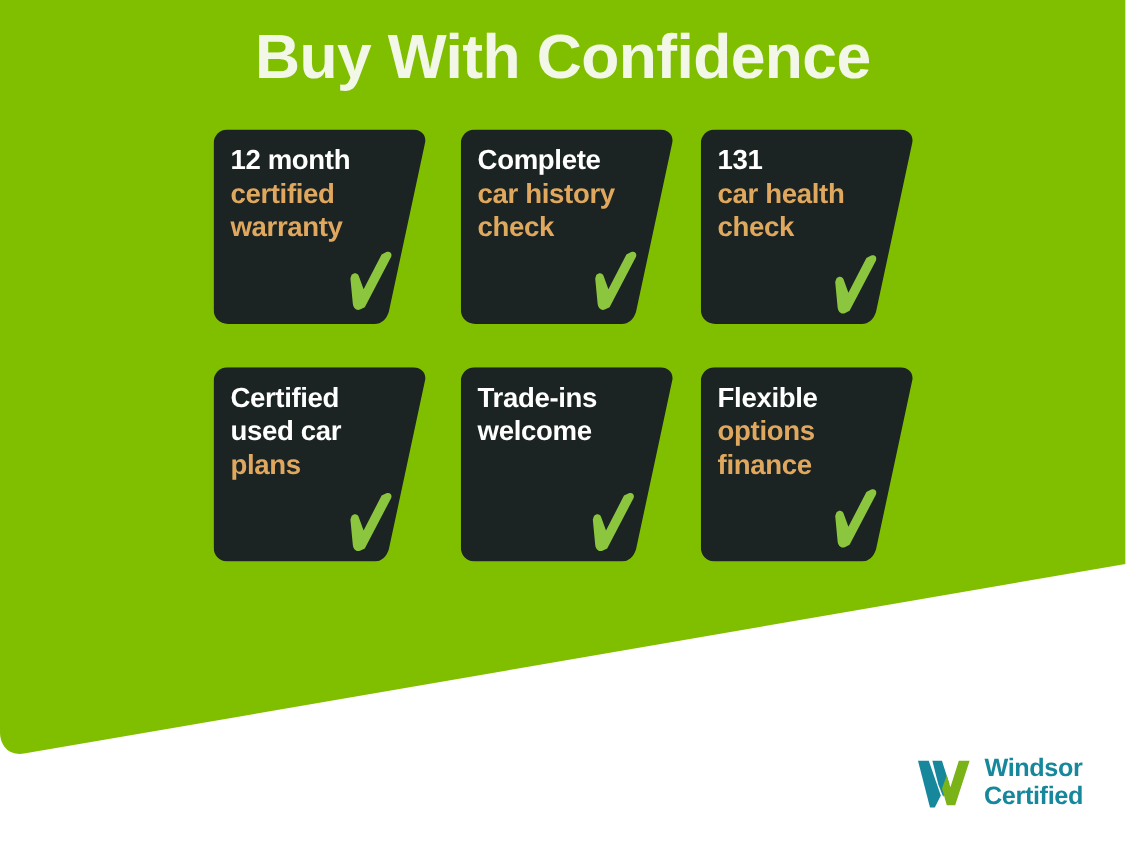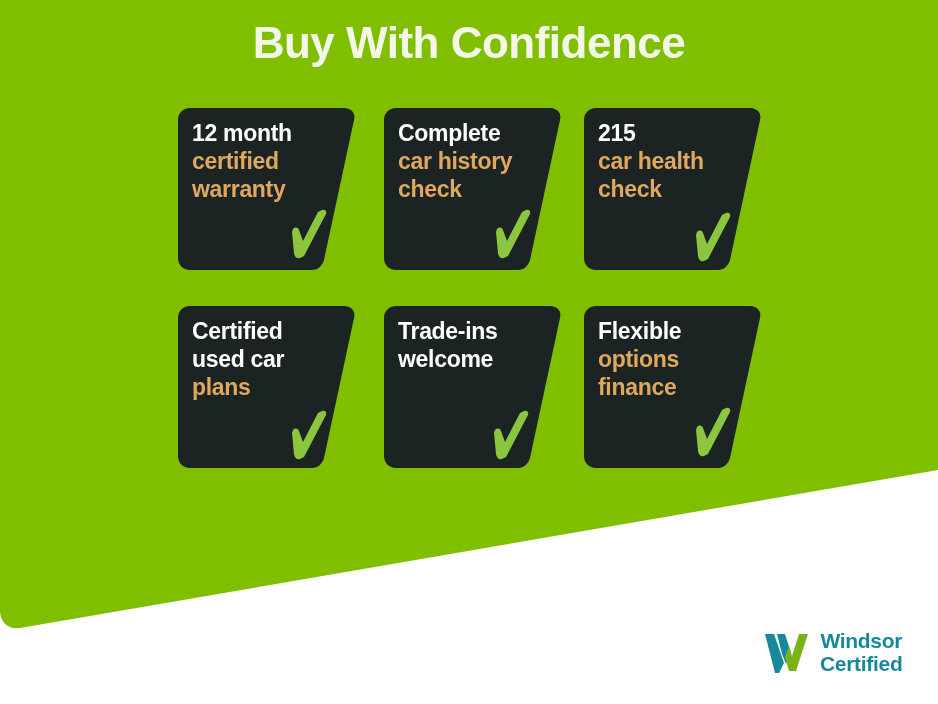--- a/index.html
+++ b/index.html
@@ -35,21 +35,21 @@
   .green-panel svg { display: block; }
 
   
   .title {
     position: absolute;
     left: 0;
     top: 18px;
     width: 938px;
     text-align: center;
     color: #f2f7e8;
-    font-size: 44px;
+    font-size: 52px;
     font-weight: bold;
     letter-spacing: -0.5px;
     font-family: "Liberation Sans", sans-serif;
   }
 
   
   .cards {
     position: absolute;
     left: 178px;
     top: 108px;
@@ -173,21 +173,21 @@
         </div>
       </div>
 
       <div class="card">
         <div class="card-shape">
           <svg width="178" height="162" viewBox="0 0 178 162" xmlns="http://www.w3.org/2000/svg">
             <path d="M12,0 L166,0 C173,0 178,5 176,12 L146,152 C144,158 140,162 134,162 L12,162 C5,162 0,157 0,150 L0,12 C0,5 5,0 12,0 Z" fill="#1b2422"></path>
           </svg>
         </div>
         <div class="card-text">
-          <span class="line-white">215</span>
+          <span class="line-white">131</span>
           <span class="line-amber">car health</span>
           <span class="line-amber">check</span>
         </div>
         <div class="tick" style="left:108px; top:103px;">
           <svg width="44" height="52" viewBox="0 0 44 52" xmlns="http://www.w3.org/2000/svg">
             <path d="M4,24 L6,45 C6.5,49 9,51 12,50 L16,48 L38,6 C39,3 37,1 34,2 L30,4 L15,33 L11,22 C10,19 7,19 5,21 Z" fill="#8cc63f"></path>
           </svg>
         </div>
       </div>
 

